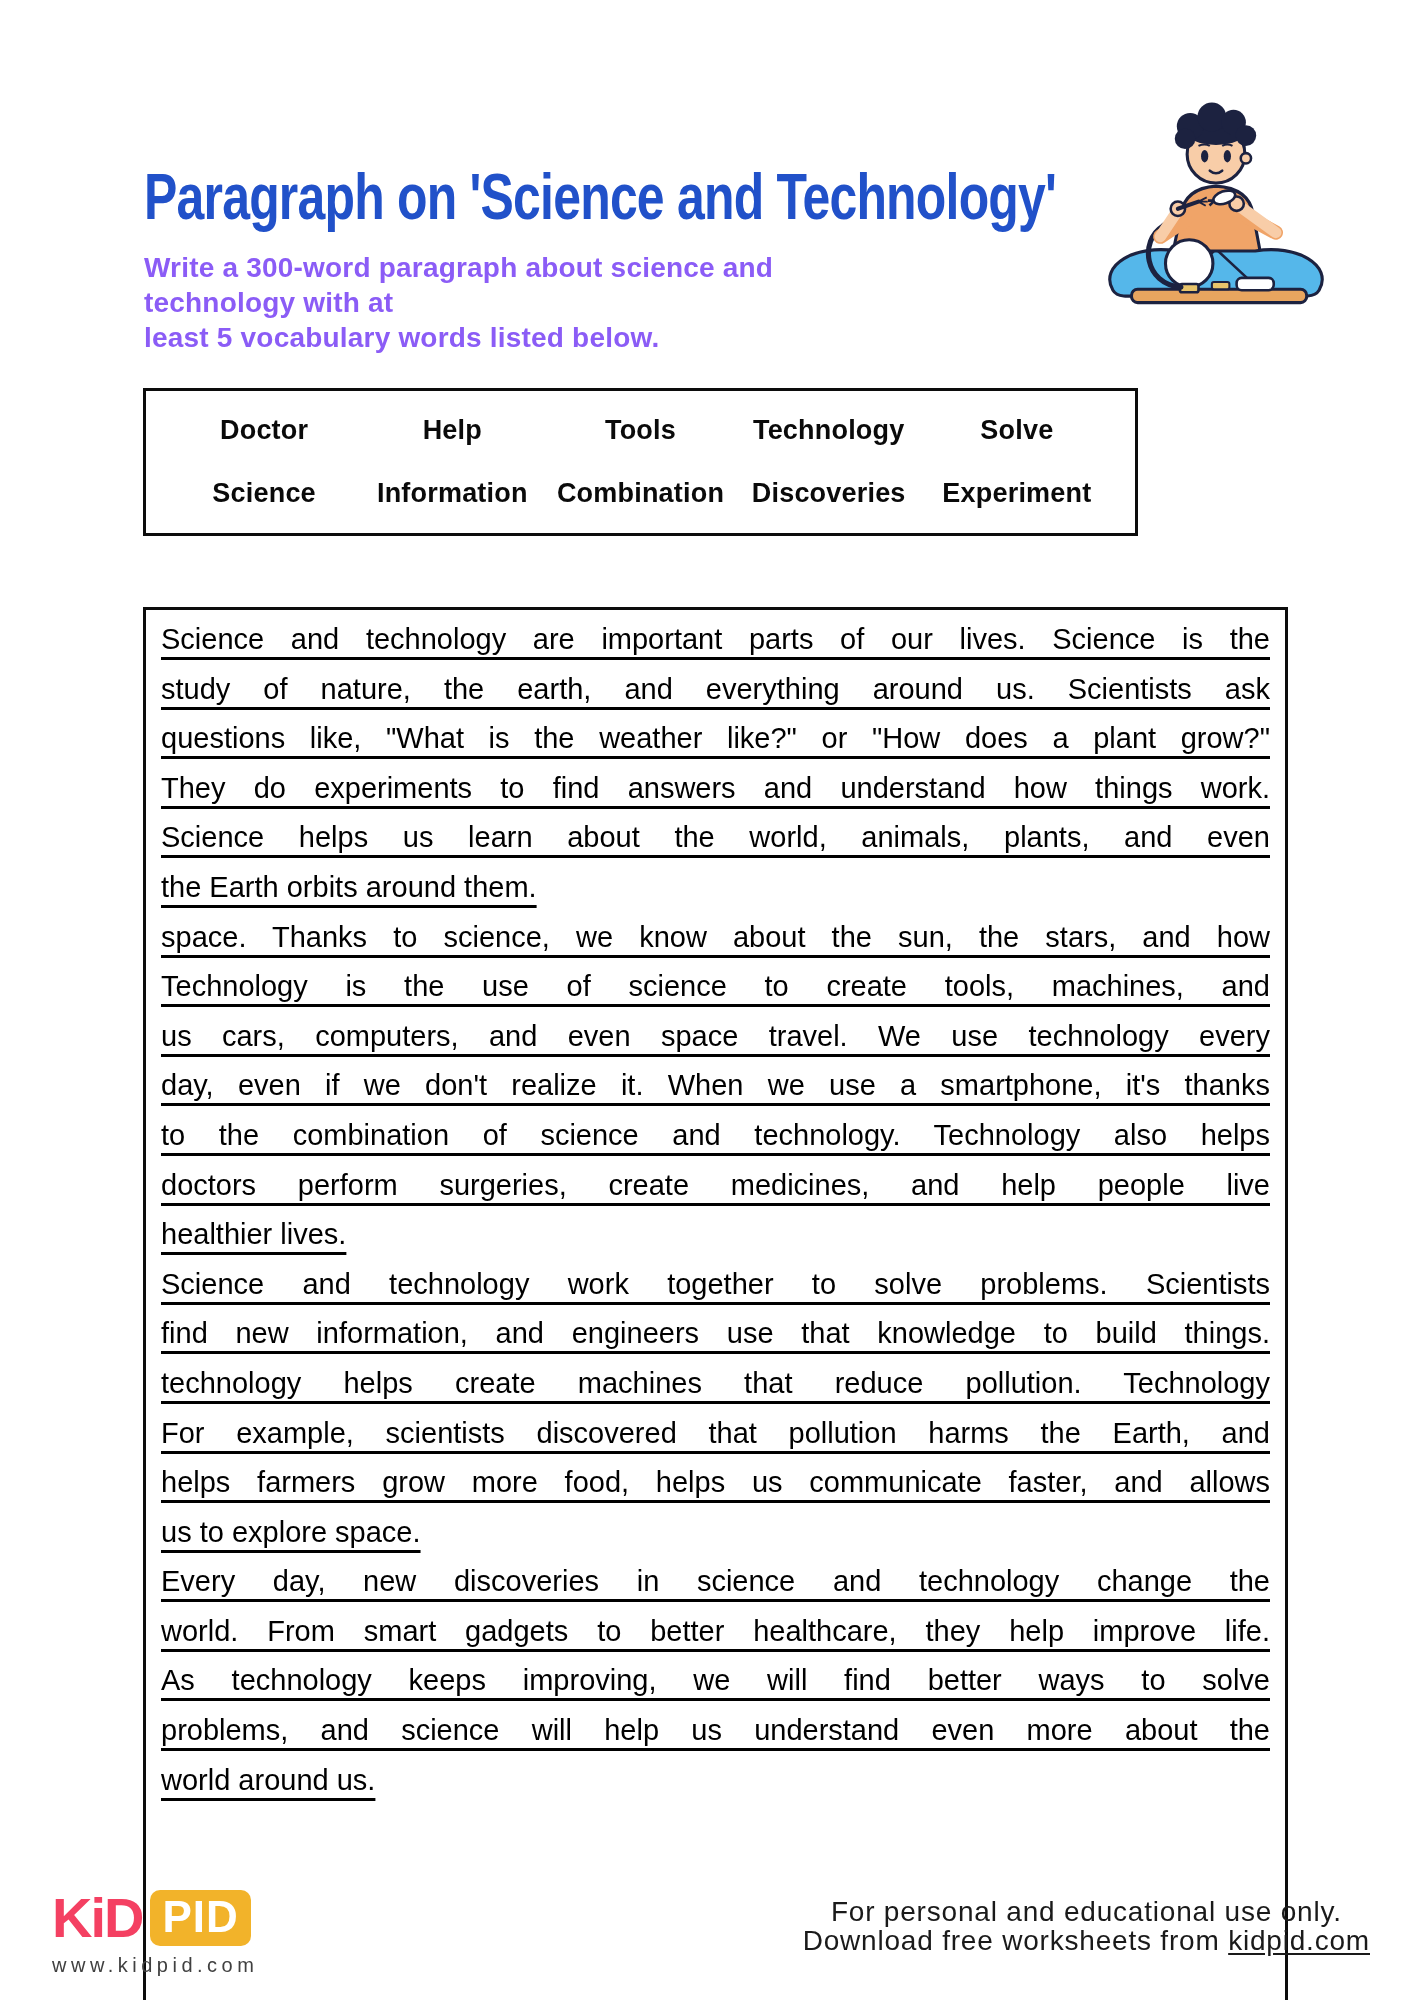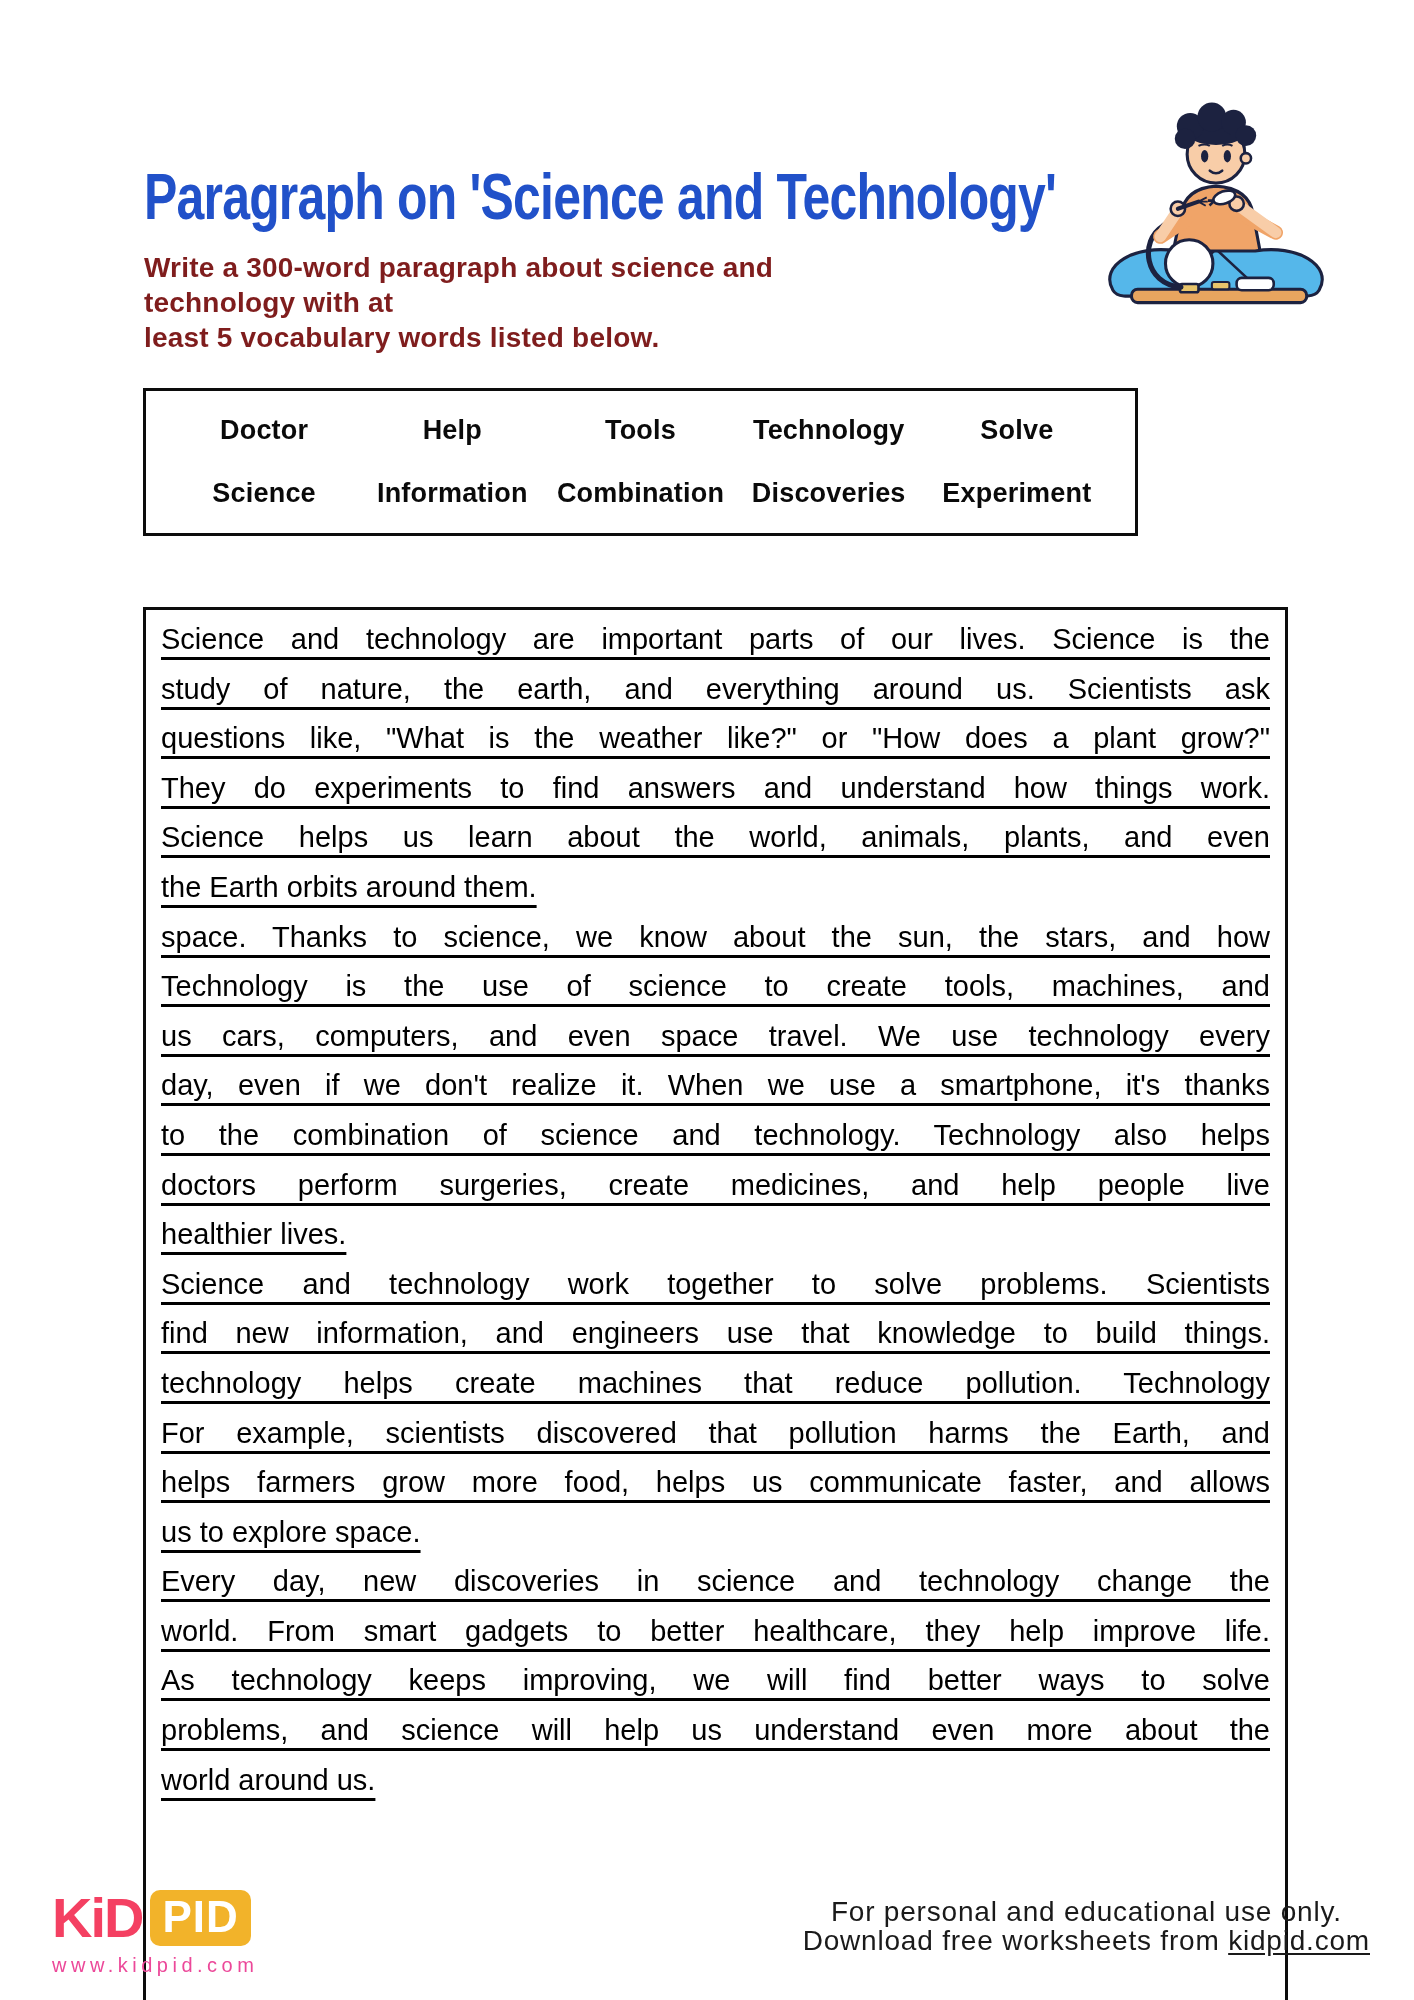--- a/index.html
+++ b/index.html
@@ -9,21 +9,21 @@
   }
   
   .title{
     position:absolute;left:144px;top:160px;
     font-size:64px;font-weight:800;color:#2151c9;
     letter-spacing:-1px;white-space:nowrap;
     transform:scaleX(0.78);transform-origin:left top;
   }
   .subtitle{
     position:absolute;left:144px;top:250px;width:780px;
-    font-size:28px;font-weight:700;line-height:35px;color:#7f1d1d;
+    font-size:28px;font-weight:700;line-height:35px;color:#8b5cf6;
     letter-spacing:0.2px;
   }
   
   .illustration{position:absolute;left:1082px;top:88px;width:268px;height:222px;}
   
   .vocab-box{
     position:absolute;left:143px;top:388px;width:995px;height:148px;
     border:3px solid #0c0c0c;box-sizing:border-box;
     display:grid;grid-template-columns:repeat(5,1fr);grid-template-rows:1fr 1fr;
     align-items:center;justify-items:center;padding:8px 24px;
@@ -50,21 +50,21 @@
   .logo-row{display:flex;align-items:flex-start;}
   .logo-kid{
     font-size:56px;font-weight:800;color:#f44062;letter-spacing:-2px;line-height:1;
   }
   .logo-pid{
     display:inline-block;margin-left:8px;background:#f2b32a;color:#ffffff;
     font-size:44px;font-weight:800;letter-spacing:1px;line-height:1;
     padding:5px 12px 7px 12px;border-radius:10px;
   }
   .logo-url{
-    margin-top:8px;font-size:20px;letter-spacing:4.5px;color:#ec4899;font-weight:400;
+    margin-top:8px;font-size:20px;letter-spacing:4.5px;color:#404040;font-weight:400;
   }
   .footer-note{
     position:absolute;right:44px;top:1897px;text-align:center;
     font-size:28px;line-height:29px;color:#1a1a1a;letter-spacing:0.8px;
   }
   .footer-note .link{text-decoration:underline;text-underline-offset:3px;cursor:pointer;}
 </style>
 </head>
 <body>
 

